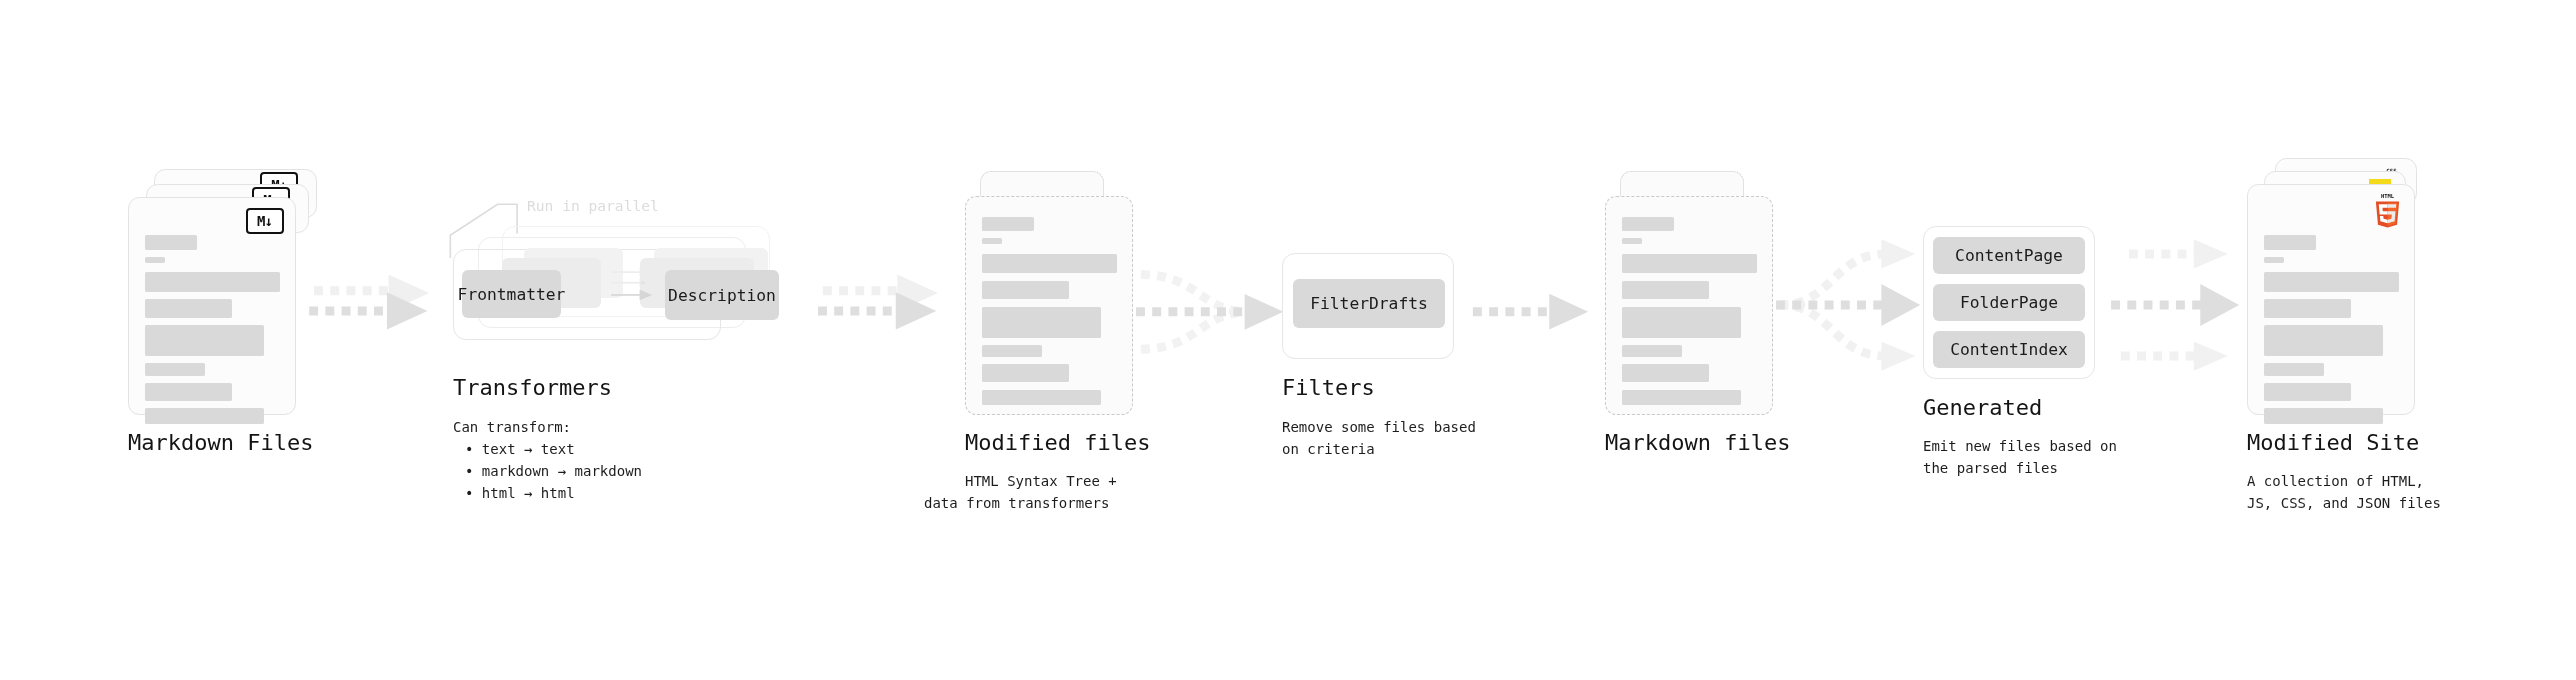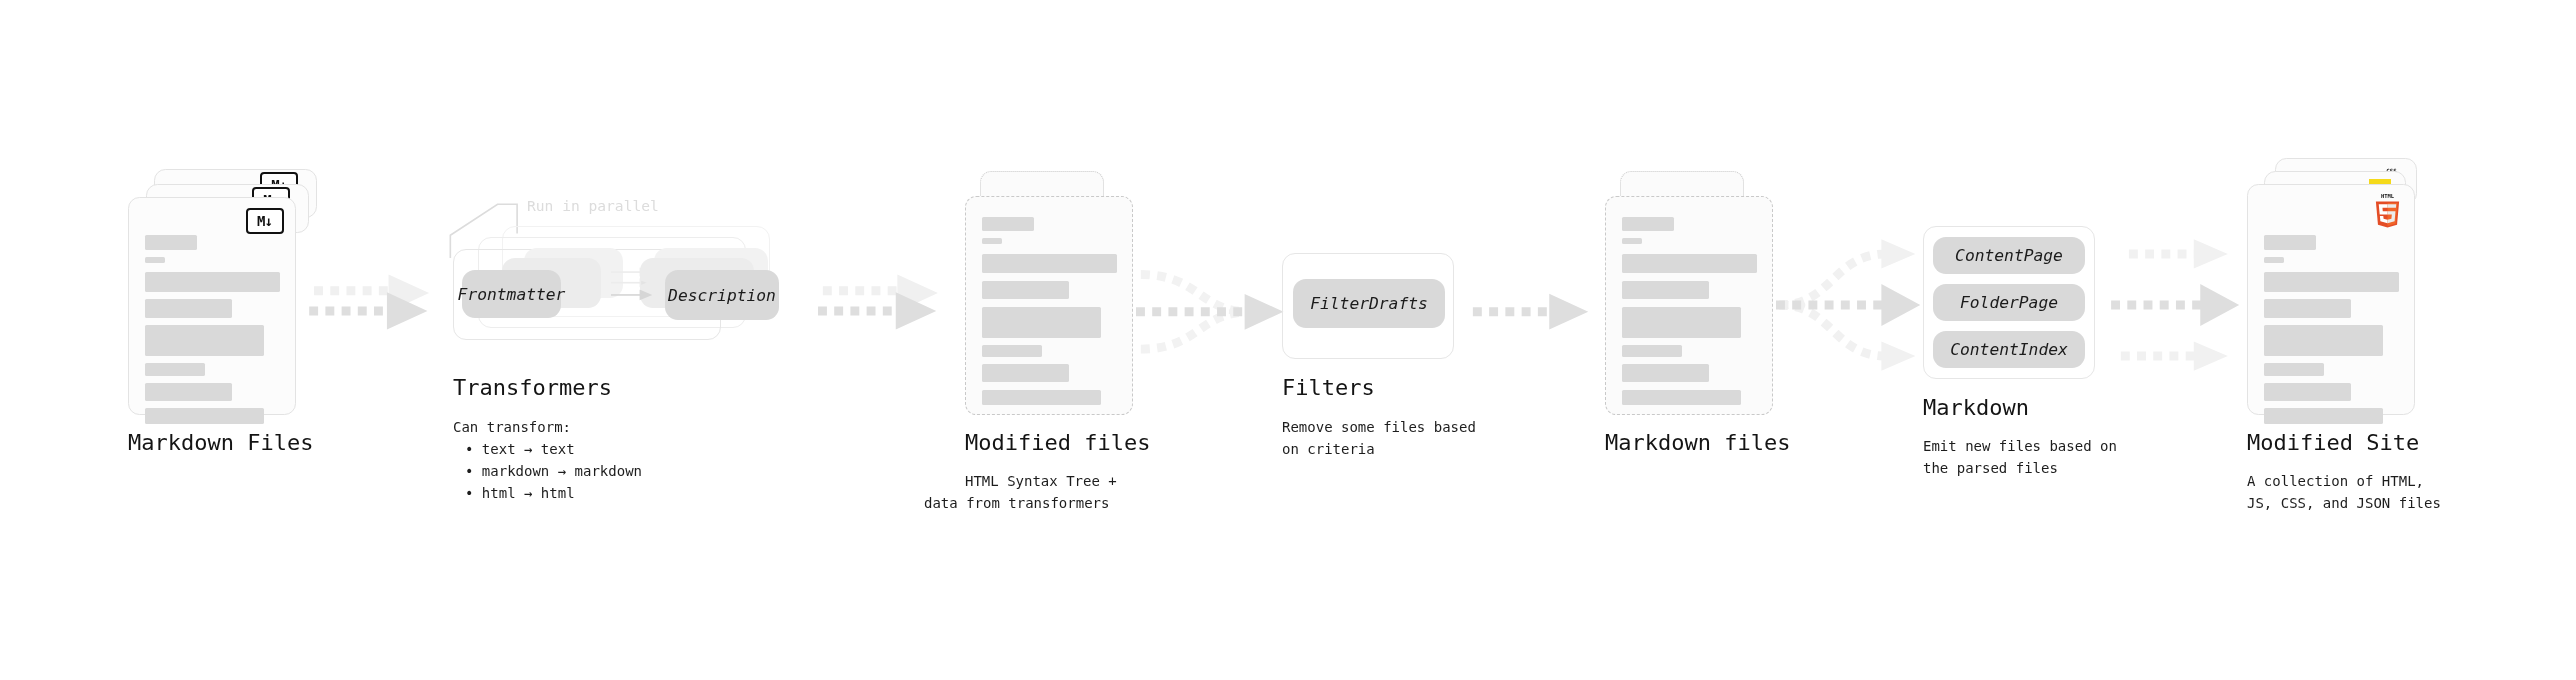--- a/index.html
+++ b/index.html
@@ -38,23 +38,23 @@
     background:#f5da1b;
   }
   .html5-badge{position:absolute;right:10.6px;top:6.5px;width:31px;height:36px;}
 
   
   .group{
     position:absolute;border:1.6px solid #e6e6e6;border-radius:13px;
     background:transparent;box-sizing:border-box;
   }
   .chip{
-    position:absolute;background:#d9d9d9;border-radius:13px;
+    position:absolute;background:#d9d9d9;border-radius:6px;
     display:flex;align-items:center;justify-content:center;
-    font-size:16.3px;color:#1b1b1b;white-space:nowrap;font-style:italic;
+    font-size:16.3px;color:#1b1b1b;white-space:nowrap;
   }
   .chip.ghost{background:#ececec;}
   .chip.ghost2{background:#f2f2f2;}
 
   
   .title{
     position:absolute;font-size:22px;color:#141414;white-space:nowrap;
     letter-spacing:0px;
   }
   .sub{
@@ -218,21 +218,21 @@
     <polygon points="130,4 172,22 130,40" fill="#f1f1f1"></polygon>
     <polygon points="130,59 178,85 130,111" fill="#dedede"></polygon>
     <polygon points="130,130 172,148 130,166" fill="#f1f1f1"></polygon>
   </svg>
 
   <div class="node">
     <div class="group" style="left:1923px;top:226px;width:172px;height:153px;"></div>
     <div class="chip" style="left:1933px;top:237px;width:152px;height:37px;">ContentPage</div>
     <div class="chip" style="left:1933px;top:284px;width:152px;height:37px;">FolderPage</div>
     <div class="chip" style="left:1933px;top:331px;width:152px;height:37px;">ContentIndex</div>
-    <div class="title" style="left:1923px;top:395px;">Markdown</div>
+    <div class="title" style="left:1923px;top:395px;">Generated</div>
     <div class="sub" style="left:1923px;top:435px;">Emit new files based on</div>
     <div class="sub" style="left:1923px;top:457px;">the parsed files</div>
   </div>
 
   <svg class="node" style="left:2103px;top:236px;" width="154" height="138" viewBox="0 0 190 170">
     <g stroke-dasharray="11 9" stroke-width="11" fill="none">
       <line x1="32" y1="22" x2="118" y2="22" stroke="#f1f1f1"></line>
       <line x1="10" y1="85" x2="126" y2="85" stroke="#dedede"></line>
       <line x1="22" y1="148" x2="118" y2="148" stroke="#f1f1f1"></line>
     </g>

